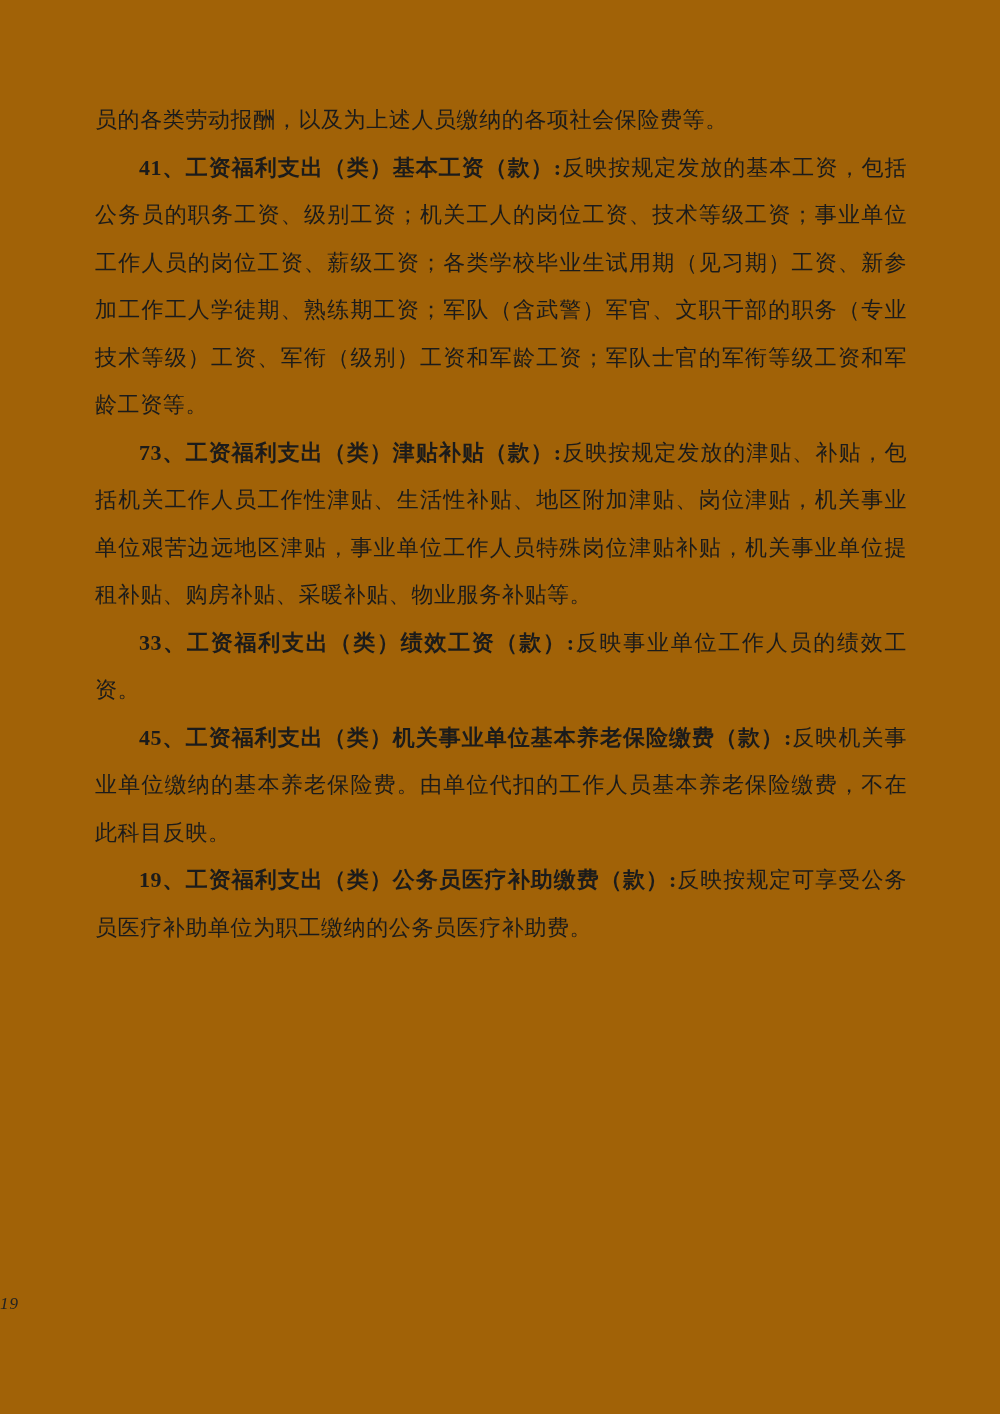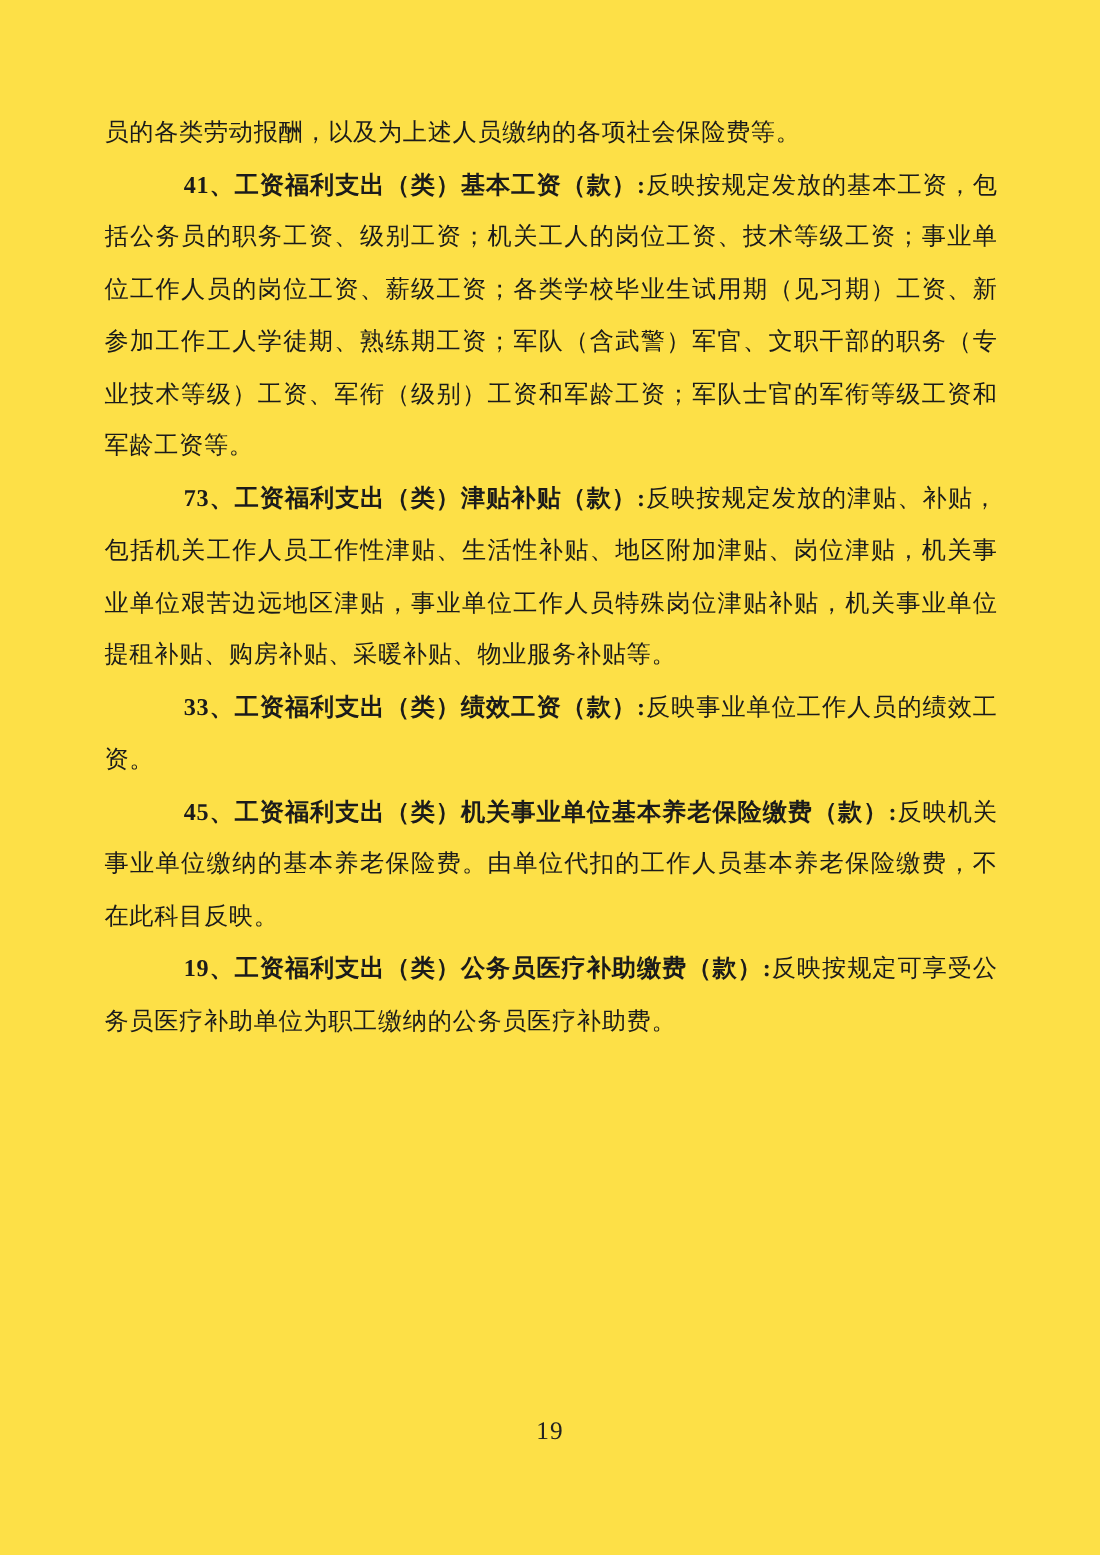--- a/index.html
+++ b/index.html
@@ -5,21 +5,21 @@
   html, body {
     margin: 0;
     padding: 0;
     background: #e8e8e8;
   }
   .page {
     position: relative;
     width: 1000px;
     height: 1414px;
     margin: 0 auto;
-    background: #fde047;
+    background: #a16207;
     font-family: "Liberation Serif", "DejaVu Serif", serif;
     color: #1b1b1b;
     overflow: hidden;
   }
   .content {
     position: absolute;
     left: 95px;
     top: 96px;
     width: 812px;
     font-size: 22px;
@@ -30,31 +30,31 @@
   }
   .para {
     margin: 0;
     text-indent: 2em;
   }
   .para.continuation {
     text-indent: 0;
   }
   .para b {
     font-weight: bold;
-    margin-left: 28px;
   }
   .page-number {
     position: absolute;
     bottom: 100px;
     left: 0;
     width: 100%;
-    text-align: center;
-    font-size: 23px;
+    text-align: left;
+    font-size: 17px;
     letter-spacing: 1px;
     color: #222222;
+    font-style: italic;
   }
 </style>
 </head>
 <body>
 
 <div class="page">
   <div class="content">
 
     <p class="para continuation"><span>员的各类劳动报酬，以及为上述人员缴纳的各项社会保险费等。</span></p>
 

